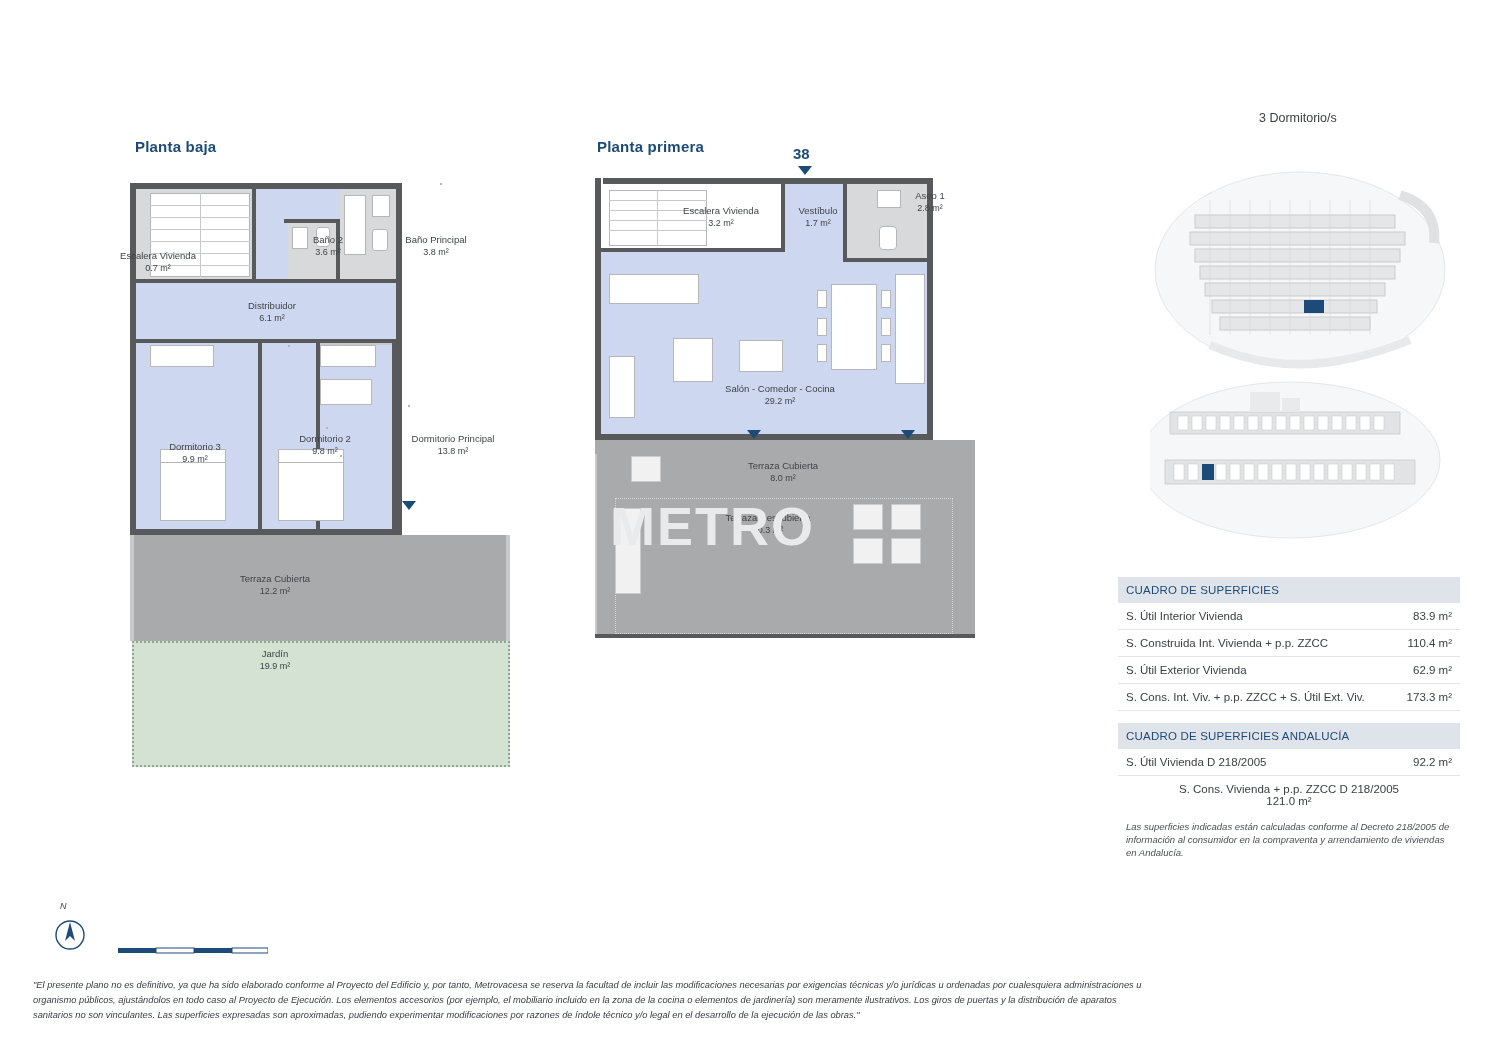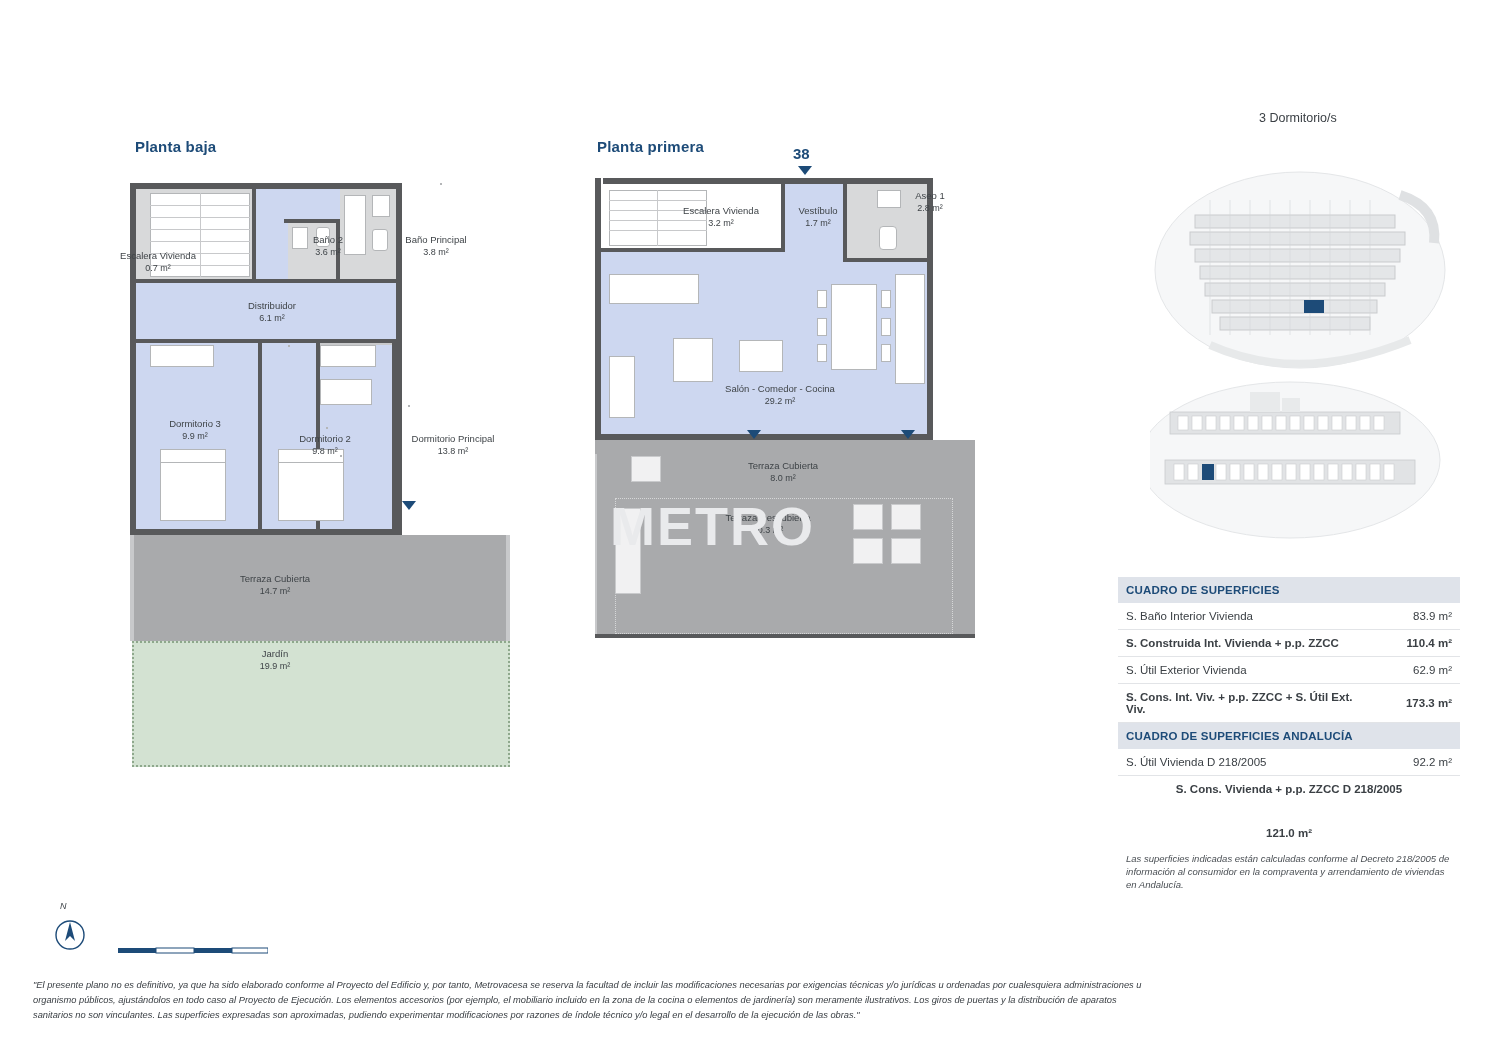--- a/index.html
+++ b/index.html
@@ -60,26 +60,26 @@
   
   .watermark {
     position:absolute; left:610px; top:495px;
     font-size:54px; font-weight:bold; color:#e9eaec;
     letter-spacing:2px; user-select:none;
   }
 
   
   .table { position:absolute; left:1118px; width:342px; }
   .tbl-head {
-    background:#dfe3ea; color:#1d4b78; font-weight:bold;
+    background:#dfe3ea; color:#1d4b78; font-weight:normal;
     font-size:11.5px; padding:7px 8px; letter-spacing:.2px;
   }
   .row { display:flex; justify-content:space-between; align-items:center;
          font-size:11.5px; padding:7px 8px; border-bottom:1px solid #e2e4e7; }
-  .row.bold { font-weight:bold;gap:32px; }
+  .row.bold { font-weight:normal; }
   .row .v { white-space:nowrap;text-align:center; }
   .note { font-size:9.5px; line-height:13px; font-style:italic; color:#4a4f54;
           padding:6px 8px 0 8px; }
 
   
   .keyplan { position:absolute; left:1150px; top:160px; width:310px; height:400px; }
 
   
   .compass { position:absolute; left:50px; top:915px; }
   .compass .n { position:absolute; left:10px; top:-14px; font-size:9px; font-style:italic; color:#3b4045;}
@@ -177,35 +177,35 @@
     <span class="ar">3.6 m²</span>
   </div>
   <div class="label" style="left:381px; top:234px; width:110px;">
     <span class="nm">Baño Principal</span>
     <span class="ar">3.8 m²</span>
   </div>
   <div class="label" style="left:212px; top:300px; width:120px;">
     <span class="nm">Distribuidor</span>
     <span class="ar">6.1 m²</span>
   </div>
-  <div class="label" style="left:140px; top:418px; width:110px;">
+  <div class="label" style="left:140px; top:441px; width:110px;">
     <span class="nm">Dormitorio 3</span>
     <span class="ar">9.9 m²</span>
   </div>
   <div class="label" style="left:258px; top:433px; width:110px;margin-left:12px;">
     <span class="nm">Dormitorio 2</span>
     <span class="ar">9.8 m²</span>
   </div>
   <div class="label" style="left:388px; top:433px; width:130px;">
     <span class="nm">Dormitorio Principal</span>
     <span class="ar">13.8 m²</span>
   </div>
   <div class="label" style="left:215px; top:573px; width:120px;">
     <span class="nm">Terraza Cubierta</span>
-    <span class="ar">14.7 m²</span>
+    <span class="ar">12.2 m²</span>
   </div>
   <div class="label" style="left:215px; top:648px; width:120px;">
     <span class="nm">Jardín</span>
     <span class="ar">19.9 m²</span>
   </div>
 
   <div class="floor-title" id="title-first">Planta primera</div>
   <div class="unit-no">38</div>
   <div class="tri" style="left:798px; top:166px;"></div>
 
@@ -357,21 +357,21 @@
       <g fill="#e8eaeb">
           <rect x="100" y="232" width="30" height="20"></rect>
           <rect x="132" y="238" width="18" height="14"></rect>
         </g>
     </svg>
   </div>
 
   <div class="table" style="top:577px;">
     <div class="tbl-head">CUADRO DE SUPERFICIES</div>
     <div class="row">
-      <span class="l">S. Baño Interior Vivienda</span>
+      <span class="l">S. Útil Interior Vivienda</span>
       <span class="v">83.9 m²</span>
     </div>
     <div class="row bold">
       <span class="l">S. Construida Int. Vivienda + p.p. ZZCC</span>
       <span class="v">110.4 m²</span>
     </div>
     <div class="row">
       <span class="l">S. Útil Exterior Vivienda</span>
       <span class="v">62.9 m²</span>
     </div>

